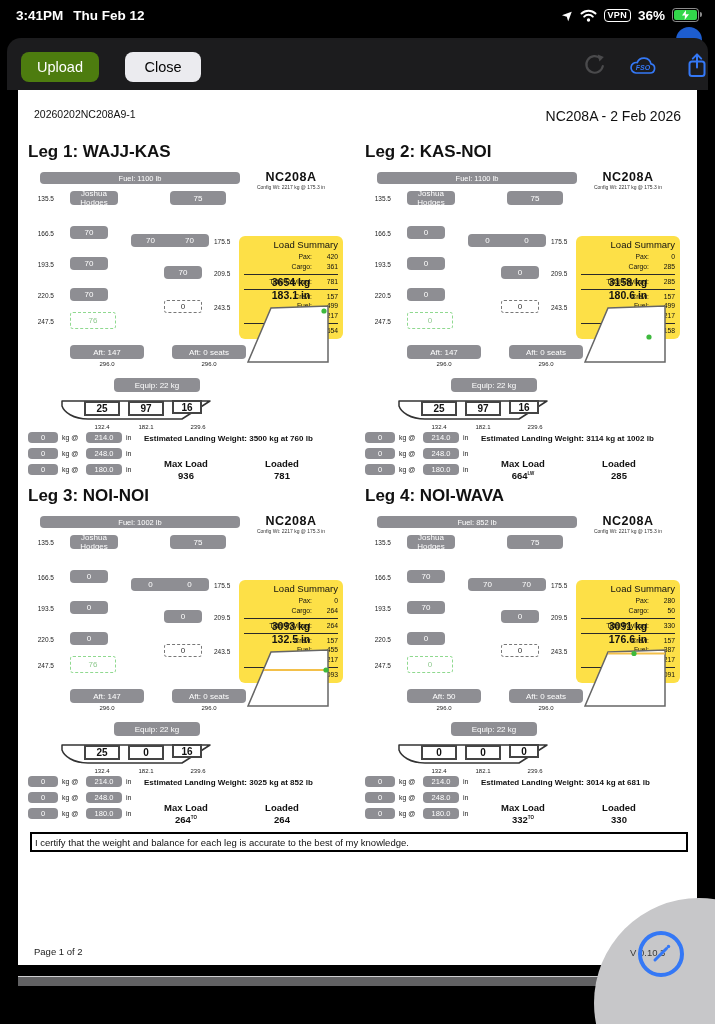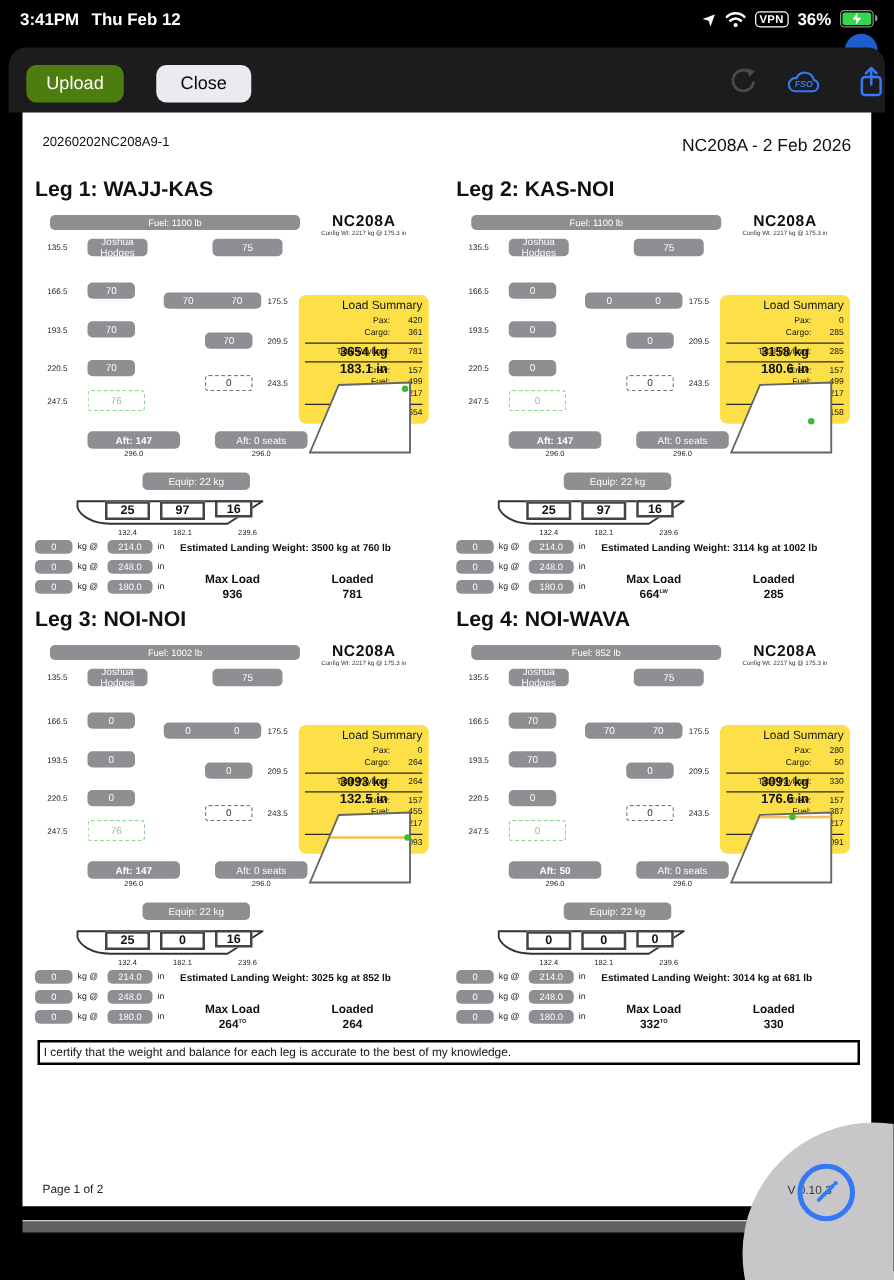--- a/index.html
+++ b/index.html
@@ -69,21 +69,21 @@
   .mid1{left:105px;top:94px;width:78px;height:13px;justify-content:space-around;}
   .r193{left:44px;top:117px;width:38px;height:13px;}
   .mid2{left:138px;top:126px;width:38px;height:13px;}
   .r220{left:44px;top:148px;width:38px;height:13px;}
   .dbox{border:1px dashed #777;border-radius:3px;background:#fff;color:#333;display:flex;
         align-items:center;justify-content:center;font-size:8px;box-sizing:border-box;}
   .mid3{left:138px;top:160px;width:38px;height:13px;}
   .gbox{border:1.5px dashed #8fd98f;border-radius:3px;background:#fff;color:#8fc98f;display:flex;
         align-items:center;justify-content:center;font-size:8px;box-sizing:border-box;}
   .g247{left:44px;top:172px;width:46px;height:17px;}
-  .aft1{left:44px;top:205px;width:74px;height:14px;font-weight:bold;}
+  .aft1{left:44px;top:205px;width:74px;height:14px;}
   .aft2{left:146px;top:205px;width:74px;height:14px;}
   .aftarm{font-size:6px;color:#222;width:74px;text-align:center;top:221px;}
   .aa1{left:44px;} .aa2{left:146px;}
   .equip{left:88px;top:238px;width:86px;height:14px;}
   .podsvg{left:34px;top:258px;}
   .podcell{border:2px solid #444;background:#fff;font-weight:700;font-size:10px;display:flex;
            align-items:center;justify-content:center;box-sizing:border-box;}
   .pc1{left:58px;top:261px;width:36px;height:15px;}
   .pc2{left:102px;top:261px;width:36px;height:15px;}
   .pc3{left:146px;top:260px;width:30px;height:14px;}

